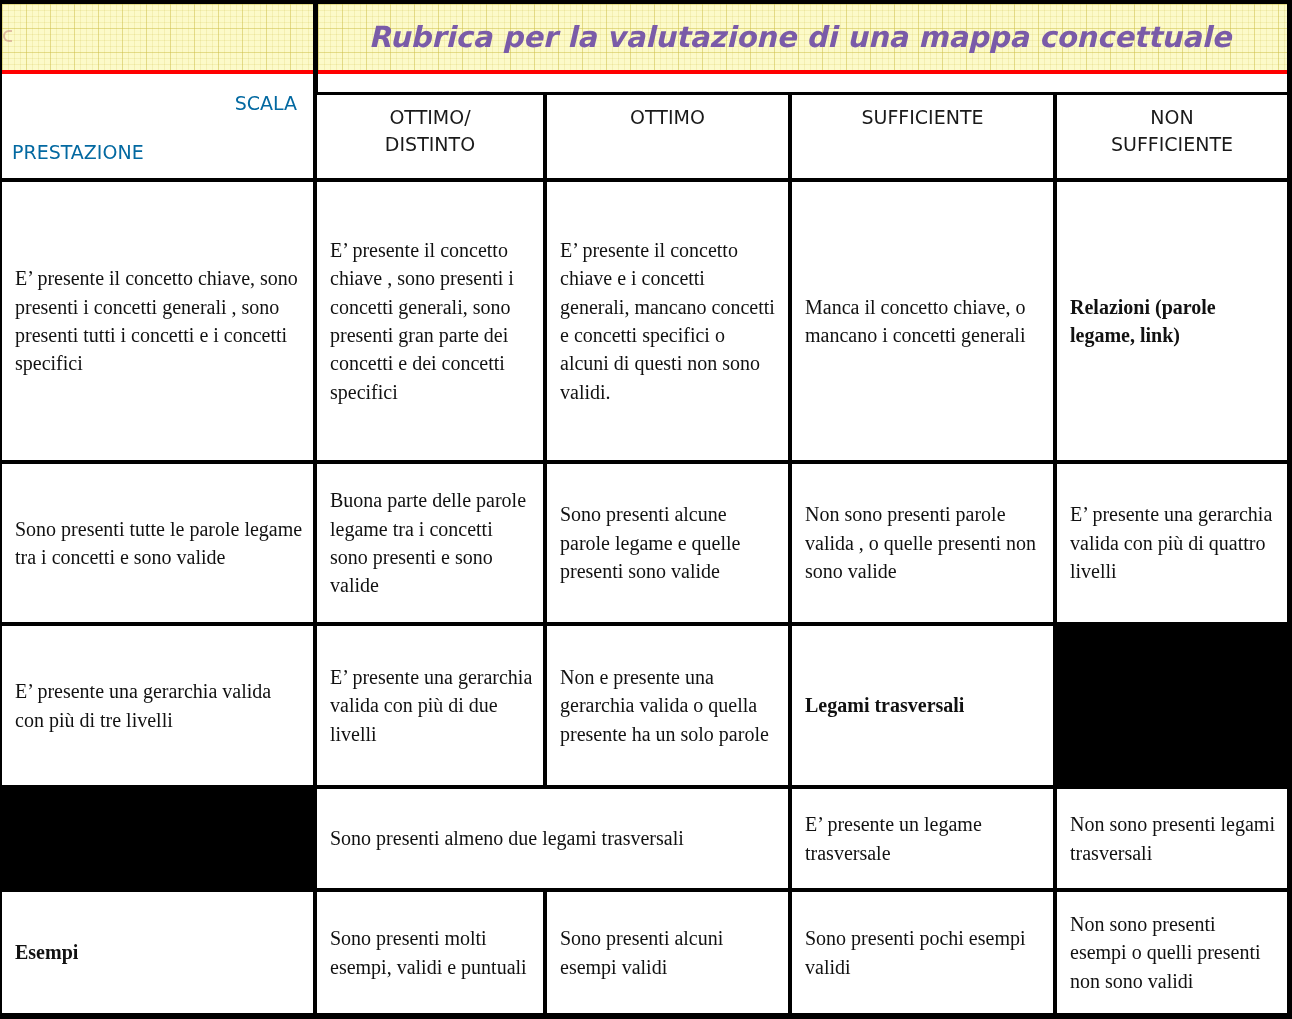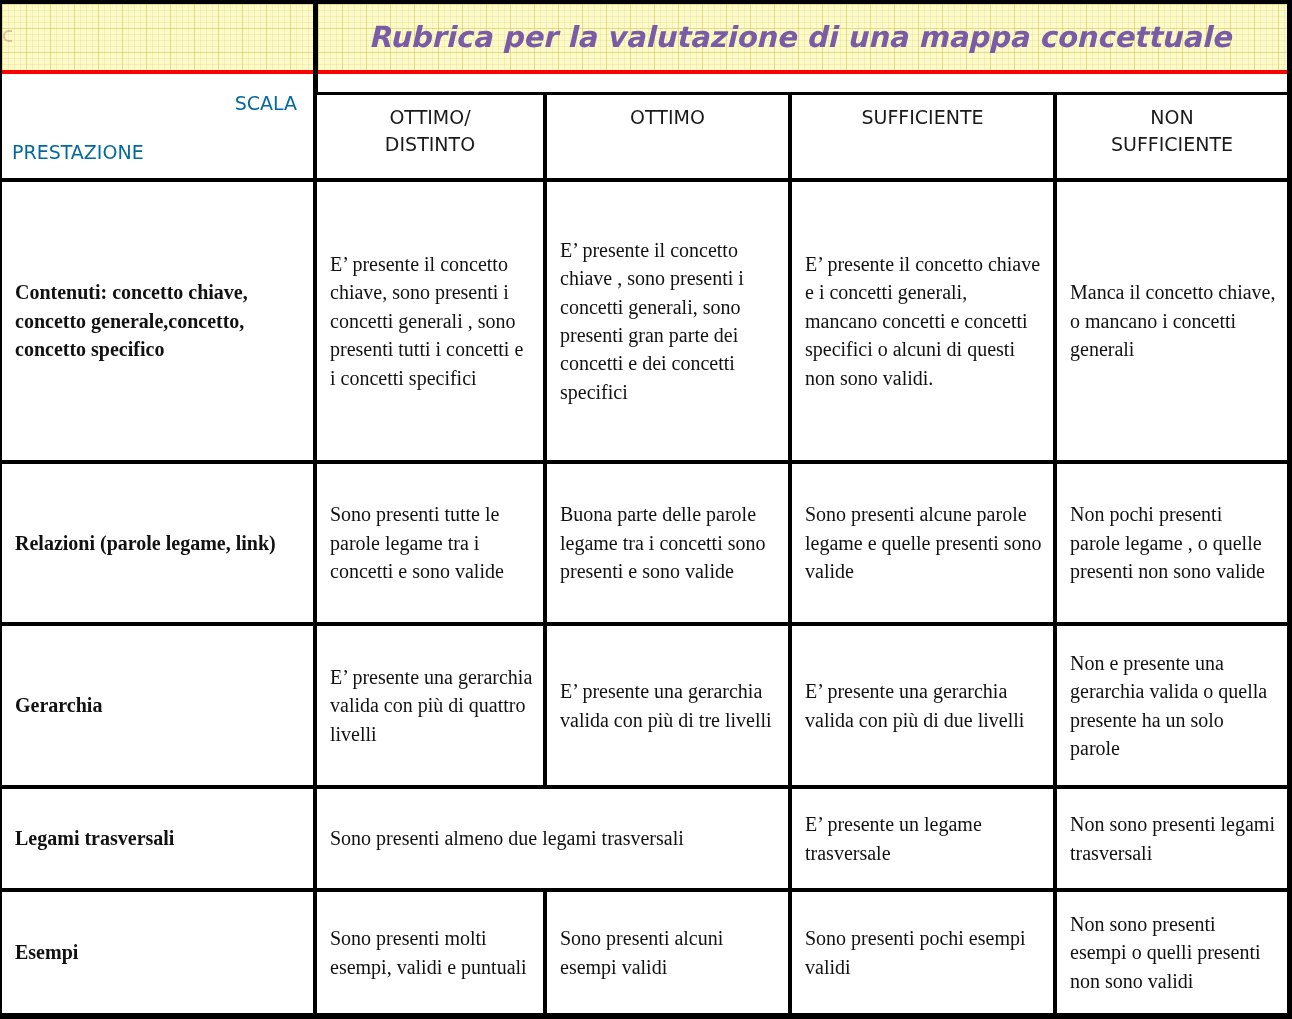--- a/index.html
+++ b/index.html
@@ -103,33 +103,31 @@
     <div class="header-box">OTTIMO/
 DISTINTO</div>
     <div class="header-box">OTTIMO</div>
     <div class="header-box">SUFFICIENTE</div>
     <div class="header-box">NON
 SUFFICIENTE</div>
   </div>
 
   <div id="datagrid">
 
-    <div class="cell label-cell">Contenuti: concetto chiave, concetto generale,concetto, concetto specifico</div>
     <div class="cell">E’ presente il concetto chiave, sono presenti i concetti generali , sono presenti tutti i concetti e i concetti specifici</div>
     <div class="cell">E’ presente il concetto chiave , sono presenti i concetti generali, sono presenti gran parte dei concetti e dei concetti specifici</div>
     <div class="cell">E’ presente il concetto chiave e i concetti generali, mancano concetti e concetti specifici o alcuni di questi non sono validi.</div>
     <div class="cell">Manca il concetto chiave, o mancano i concetti generali</div>
 
     <div class="cell label-cell">Relazioni (parole legame, link)</div>
     <div class="cell">Sono presenti tutte le parole legame tra i concetti e sono valide</div>
     <div class="cell">Buona parte delle parole legame tra i concetti sono presenti e sono valide</div>
     <div class="cell">Sono presenti alcune parole legame e quelle presenti sono valide</div>
-    <div class="cell">Non pochi presenti parole legame , o quelle presenti non sono valide</div>
+    <div class="cell">Non sono presenti parole valida , o quelle presenti non sono valide</div>
 
-    <div class="cell label-cell">Gerarchia</div>
     <div class="cell">E’ presente una gerarchia valida con più di quattro livelli</div>
     <div class="cell">E’ presente una gerarchia valida con più di tre livelli</div>
     <div class="cell">E’ presente una gerarchia valida con più di due livelli</div>
     <div class="cell">Non e presente una gerarchia valida o quella presente ha un solo parole</div>
 
     <div class="cell label-cell">Legami trasversali</div>
     <div class="cell merged-2">Sono presenti almeno due legami trasversali</div>
     <div class="cell">E’ presente un legame trasversale</div>
     <div class="cell">Non sono presenti legami trasversali</div>
 

